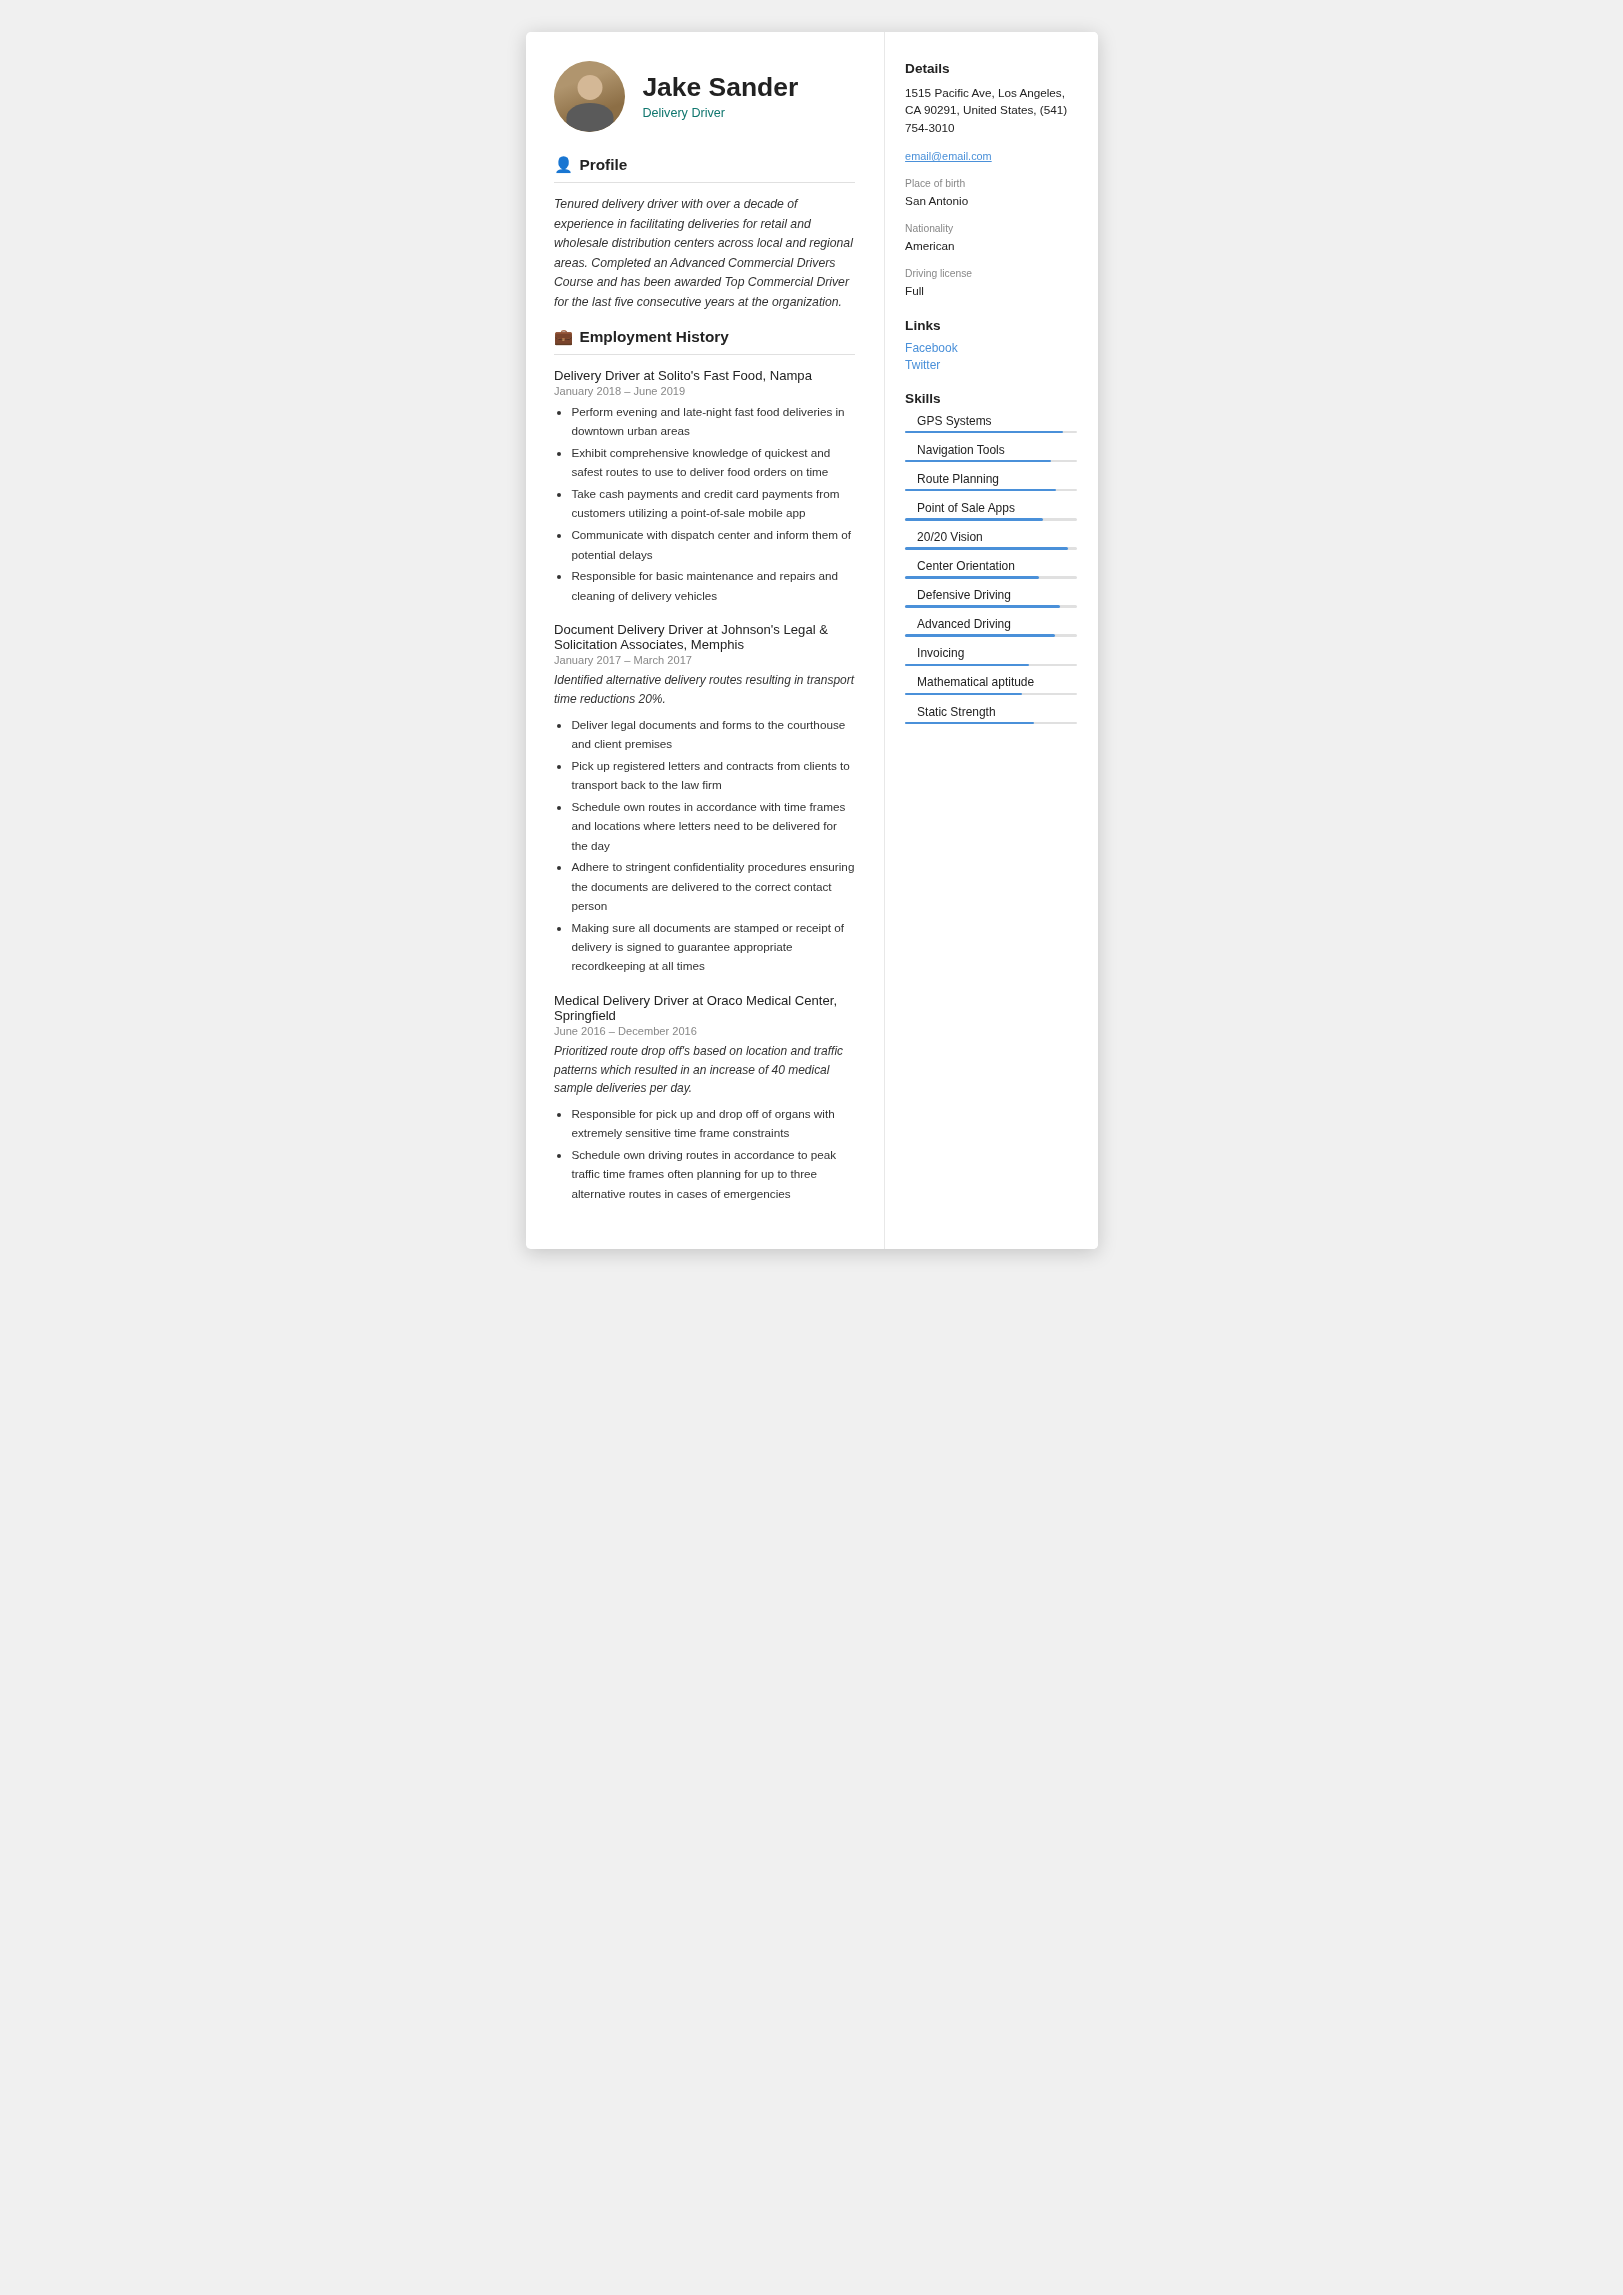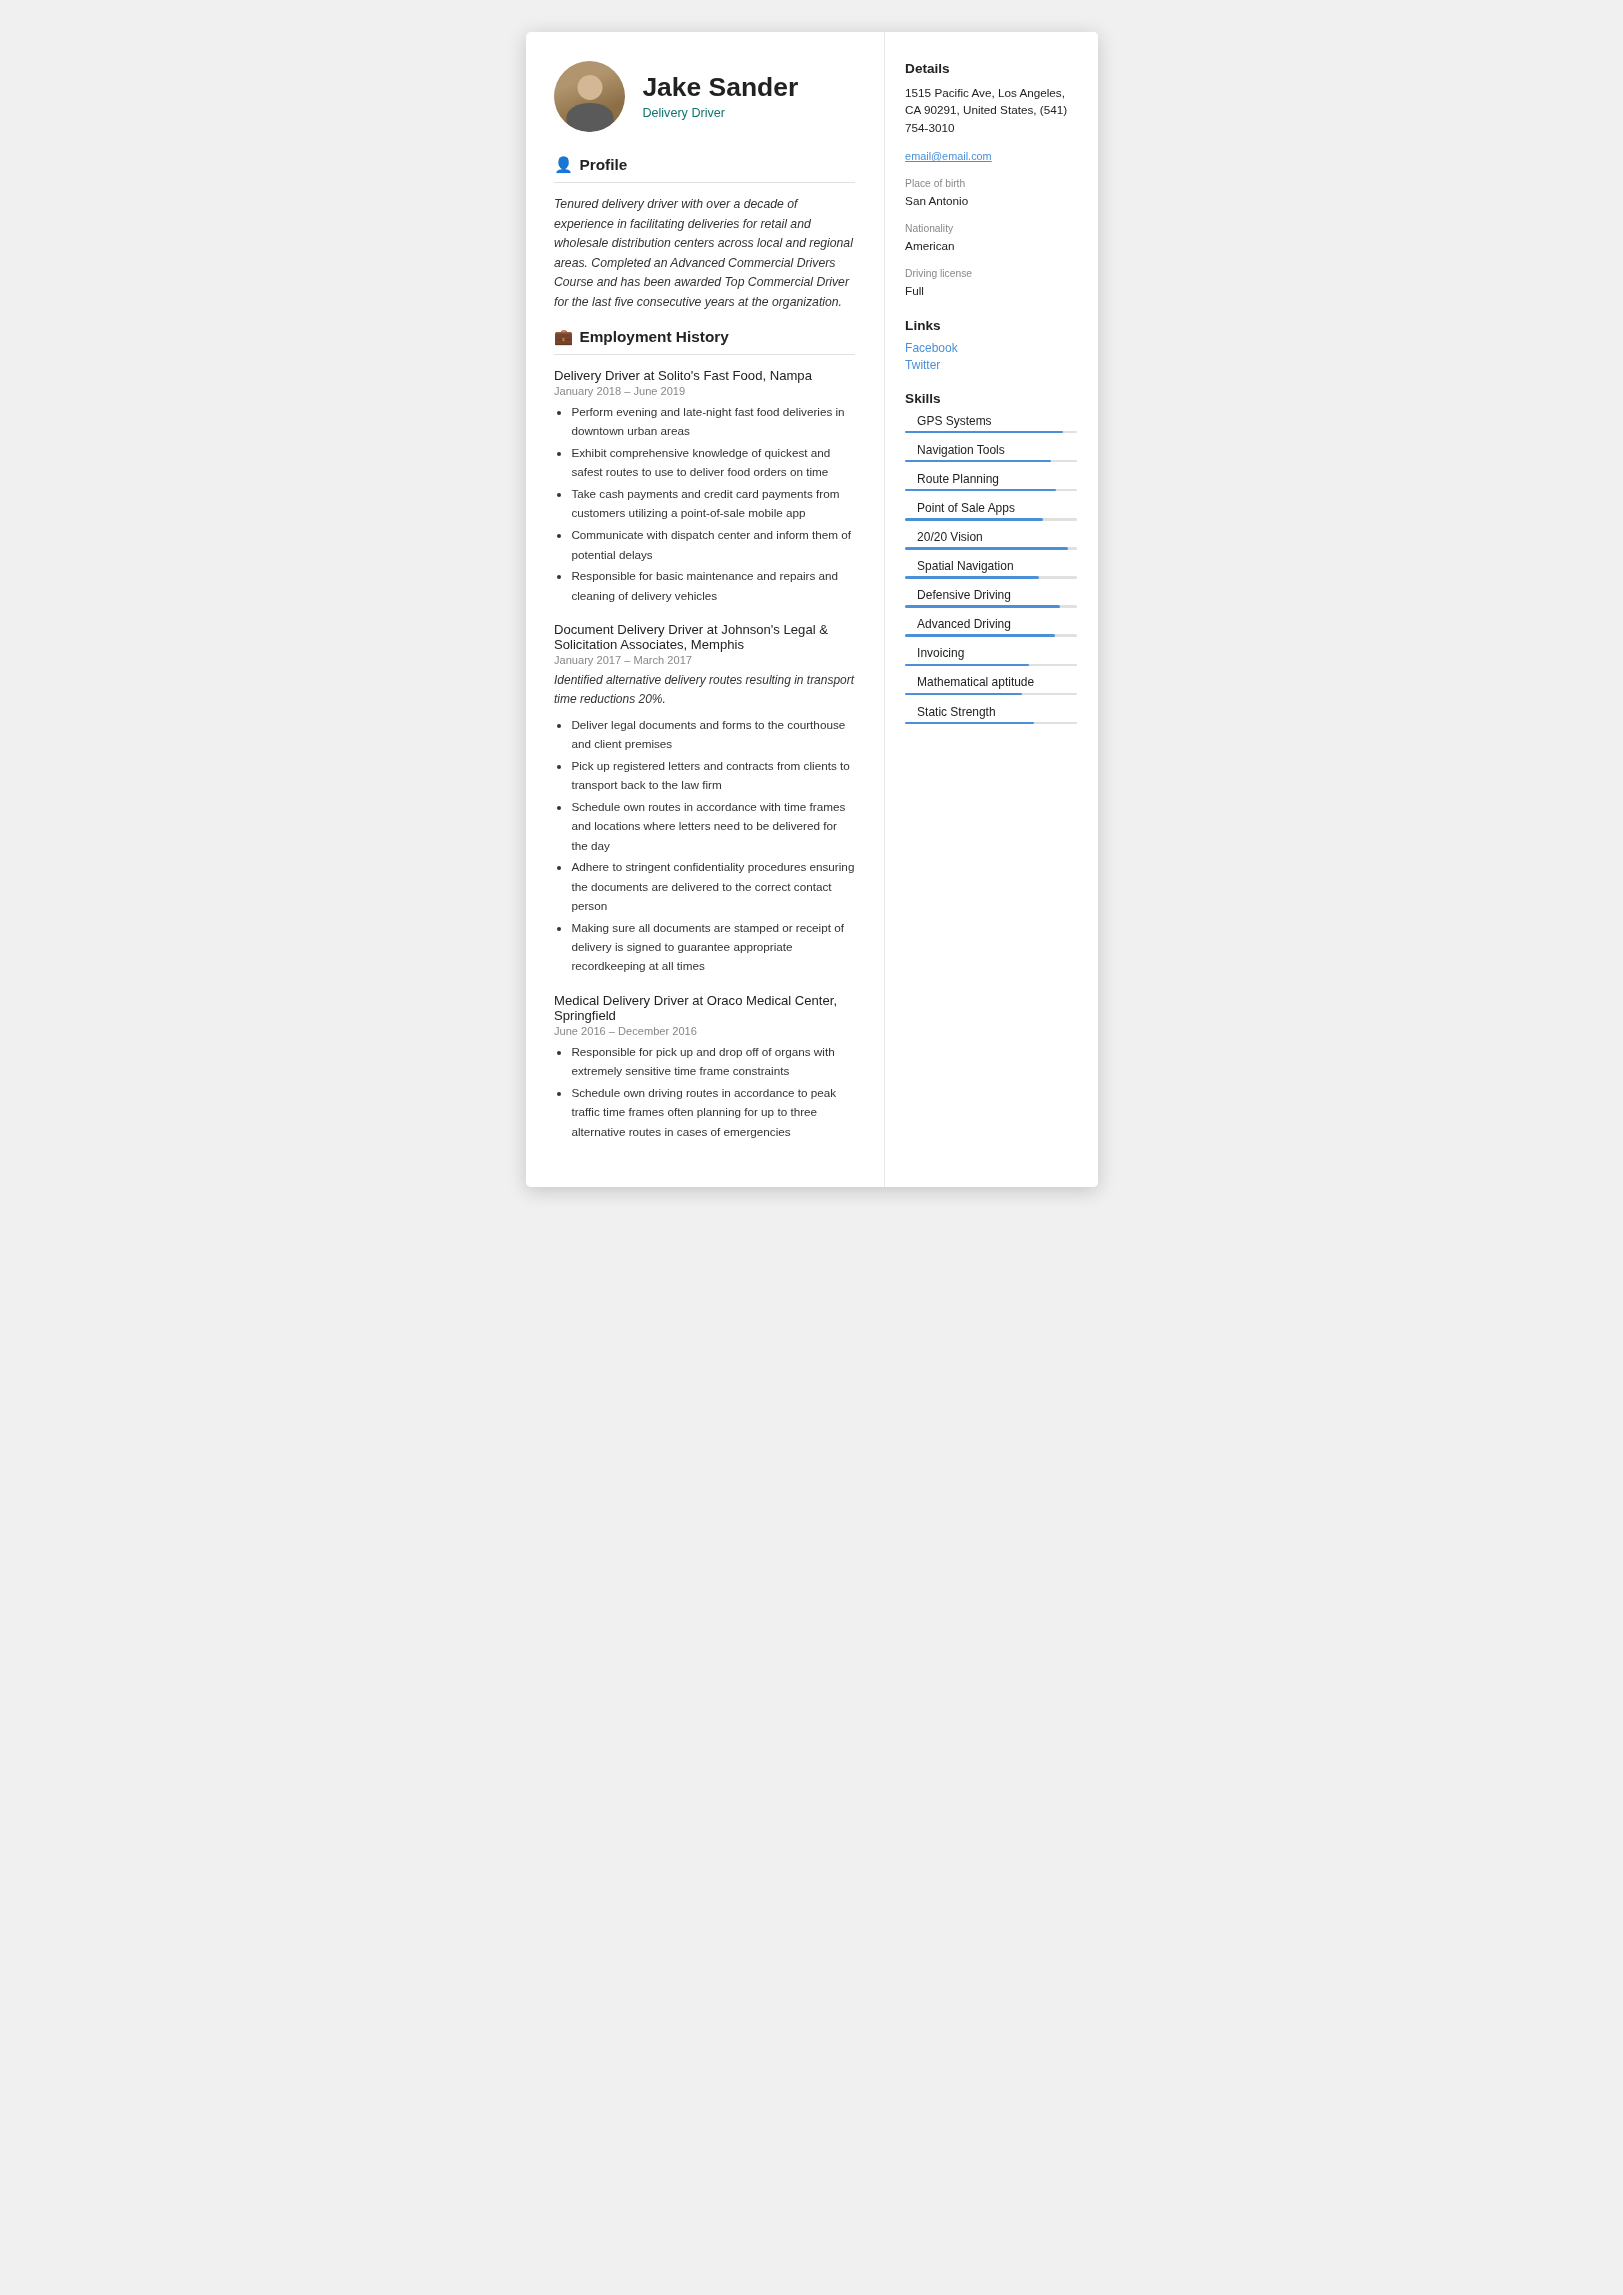--- a/index.html
+++ b/index.html
@@ -267,20 +267,21 @@
           <li>Pick up registered letters and contracts from clients to transport back to the law firm</li>
           <li>Schedule own routes in accordance with time frames and locations where letters need to be delivered for the day</li>
           <li>Adhere to stringent confidentiality procedures ensuring the documents are delivered to the correct contact person</li>
           <li>Making sure all documents are stamped or receipt of delivery is signed to guarantee appropriate recordkeeping at all times</li>
         </ul>
       </div>
 
       <div class="job-block">
         <div class="job-title-text">Medical Delivery Driver at Oraco Medical Center, Springfield</div>
         <div class="job-dates">June 2016 – December 2016</div>
+        <p class="job-summary">Prioritized route drop off's based on location and traffic patterns which resulted in an increase of 40 medical sample deliveries per day.</p>
         <ul class="job-bullets">
           <li>Responsible for pick up and drop off of organs with extremely sensitive time frame constraints</li>
           <li>Schedule own driving routes in accordance to peak traffic time frames often planning for up to three alternative routes in cases of emergencies</li>
         </ul>
       </div>
     </div>
 
     <div class="sidebar-col">
 
       <div class="sidebar-section">
@@ -338,21 +339,21 @@
                 <div class="skill-bar-fill" style="width: 80%;"></div>
               </div>
             </div>
             <div class="skill-item">
               <div class="skill-name">20/20 Vision</div>
               <div class="skill-bar-bg">
                 <div class="skill-bar-fill" style="width: 95%;"></div>
               </div>
             </div>
             <div class="skill-item">
-              <div class="skill-name">Spatial Navigation</div>
+              <div class="skill-name">Center Orientation</div>
               <div class="skill-bar-bg">
                 <div class="skill-bar-fill" style="width: 78%;"></div>
               </div>
             </div>
             <div class="skill-item">
               <div class="skill-name">Defensive Driving</div>
               <div class="skill-bar-bg">
                 <div class="skill-bar-fill" style="width: 90%;"></div>
               </div>
             </div>

